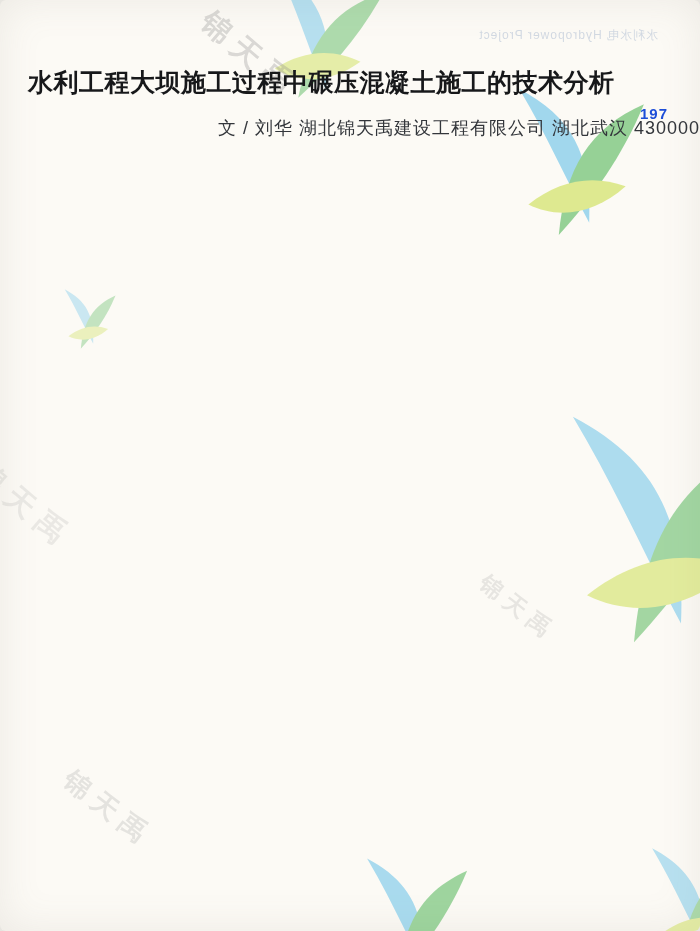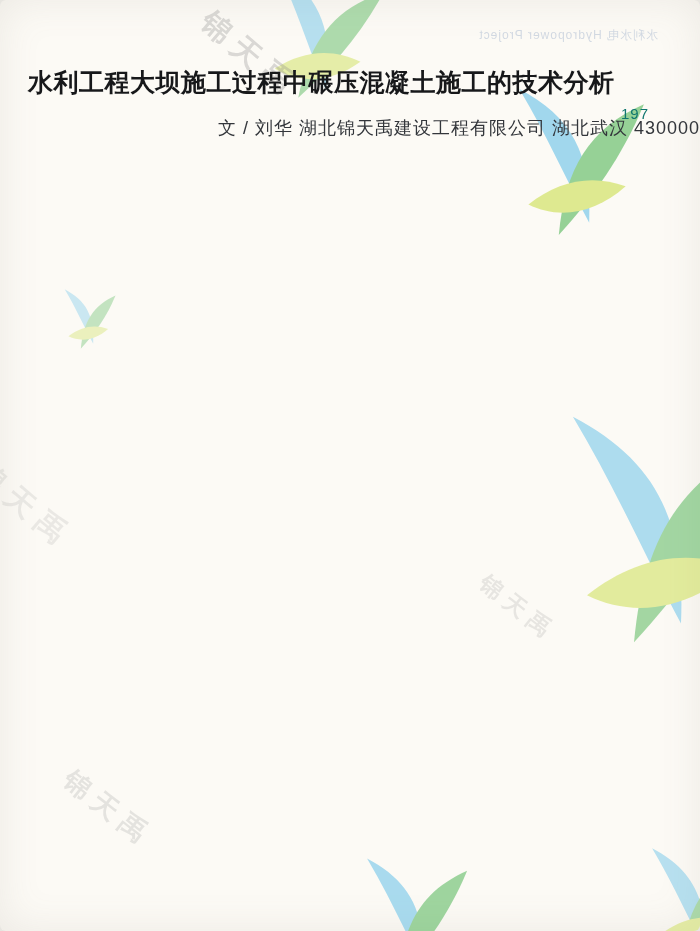--- a/index.html
+++ b/index.html
@@ -38,22 +38,22 @@
   }
   .byline{
     margin:17px 0 0;text-align:right;font-size:18px;color:#33363b;letter-spacing:1px;
   }
   .cols{
     position:absolute;left:35px;top:168px;width:637px;bottom:10px;
     display:flex;gap:14px;
   }
   .col{width:203px;overflow:hidden;color:#4a4f57;font-size:10.2px;line-height:13.8px;}
   .page-num{
-    position:absolute;right:51px;bottom:18px;z-index:2;
-    font-size:15px;font-weight:normal;color:#0f766e;letter-spacing:1px;
+    position:absolute;right:32px;bottom:18px;z-index:2;
+    font-size:15px;font-weight:bold;color:#1d4ed8;letter-spacing:1px;
   }
 </style>
 </head>
 <body>
 
 <div class="page">
 
   <div class="wm-layer">
     <svg width="0" height="0" style="position:absolute">
       <symbol id="logo" viewBox="0 0 100 100">

